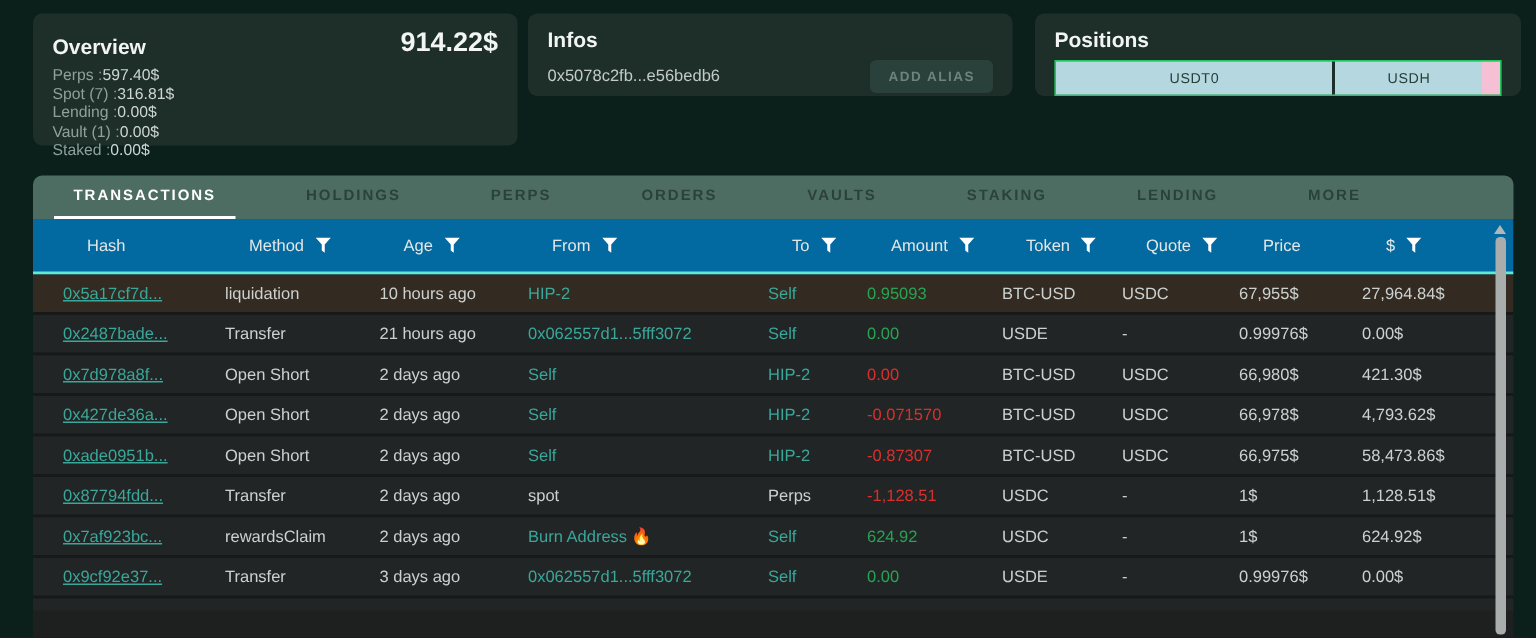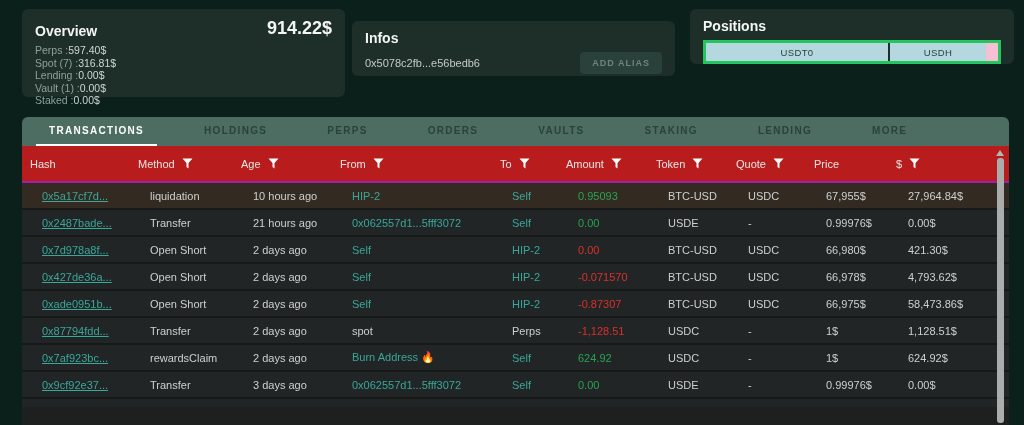--- a/index.html
+++ b/index.html
@@ -20,33 +20,33 @@
   
   .overview-panel { left: 22px; top: 9px; width: 323px; height: 88px; }
   .panel-head { display: flex; justify-content: space-between; align-items: flex-end; }
   .panel-title { font-size: 14px; font-weight: bold; color: #f2f5f4; }
   .overview-total { font-size: 18px; font-weight: bold; color: #f2f5f4; }
   .stats { margin-top: 5px; }
   .stat-row { display: flex; justify-content: flex-start; font-size: 10.5px; line-height: 12.5px; }
   .stat-label { color: #8da09a; }
   .stat-value { color: #cdd6d3; }
   
-  .infos-panel { left: 352px; top: 21px; width: 323px; height: 55px; }
+  .infos-panel { left: 352px; top: 9px; width: 323px; height: 55px; }
   .infos-row { display: flex; justify-content: space-between; align-items: center; margin-top: 6px; }
   .address-text { font-size: 11px; color: #c2cbc8; }
   .add-alias-btn {
     background: #2a403a; color: #6f837d; border: none; border-radius: 4px;
     font-family: inherit; font-size: 9px; font-weight: bold; letter-spacing: 1px;
     padding: 6px 12px; cursor: pointer;
   }
   
   .positions-panel { left: 690px; top: 9px; width: 324px; height: 55px; }
   .positions-bar {
     display: flex; height: 24px; margin-top: 6px;
-    border: 3px solid #22c55e; background: #15803d;
+    border: 1px solid #22c55e; background: #15803d;
   }
   .bar-seg { display: flex; align-items: center; justify-content: center;
     font-size: 9.5px; color: #27413a; letter-spacing: 0.4px; overflow: hidden; }
   .seg-0 { width: 63%; background: #b5d8e0; border-right: 2px solid #1e2f2a; }
   .seg-1 { width: 33%; background: #b5d8e0; }
   .seg-2 { width: 4%;  background: #f5bfd4; }
   
   .tab-bar {
     position: absolute; left: 22px; top: 117px; width: 987px; height: 29px;
     background: #4e6d62; border-radius: 6px 6px 0 0;
@@ -59,22 +59,22 @@
   }
   .tab[data-active="true"] { color: #ffffff; border-bottom-color: #ffffff; }
   
   .table-wrap {
     position: absolute; left: 22px; top: 146px; width: 987px; height: 279px;
     background: #1d201f; overflow: hidden;
     --cols: 108px 103px 99px 160px 66px 90px 80px 78px 82px 1fr;
   }
   .thead {
     display: grid; grid-template-columns: var(--cols);
-    height: 37px; align-items: center; padding-left: 8px;
-    background: #b91c1c; border-bottom: 2px solid #a21caf;
+    height: 37px; align-items: center; padding-left: 36px;
+    background: #0369a1; border-bottom: 2px solid #5eead4;
     font-size: 11px; color: #e3e7e6;
   }
   .th { display: flex; align-items: center; gap: 7px; }
   .funnel { flex: 0 0 auto; }
   .row {
     display: grid; grid-template-columns: var(--cols);
     height: 27px; align-items: center; padding-left: 20px;
     background: #222525; border-bottom: 2px solid #171918;
     font-size: 11px; color: #ccd1cf;
   }

